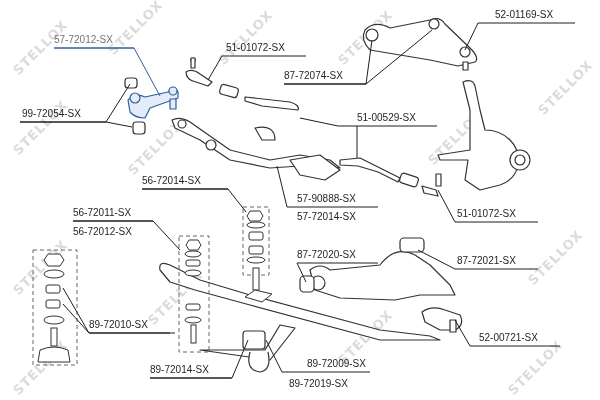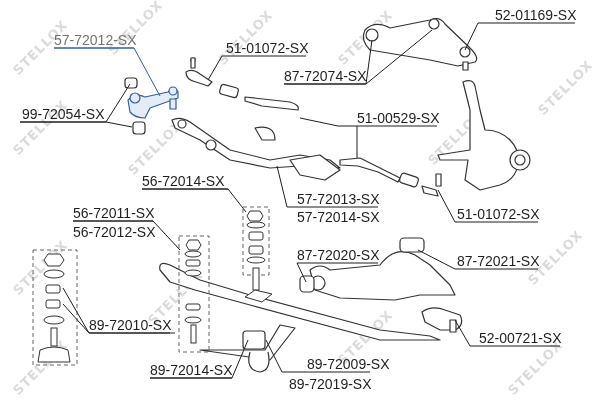--- a/index.html
+++ b/index.html
@@ -1,21 +1,21 @@
 <!DOCTYPE html>
 <html><head>
 <meta charset="utf-8">
 <style>
   html, body { margin: 0; padding: 0; background: #ffffff; }
   #stage { position: relative; width: 600px; height: 400px; overflow: hidden; background: #fff;
            font-family: "Liberation Sans", sans-serif; }
   svg.art { position: absolute; left: 0; top: 0; }
   .wm { position: absolute; color: #d8d8d8; font-weight: bold; font-size: 13px; letter-spacing: 1px;
         transform: rotate(-45deg); white-space: nowrap; font-family: "DejaVu Sans", sans-serif; opacity: 0.9; }
-  .lbl { position: absolute; font-size: 14px; color: #1f1f1f; white-space: nowrap; line-height: 14px; }
+  .lbl { position: absolute; font-size: 10px; color: #1f1f1f; white-space: nowrap; line-height: 14px; }
   .lbl.hl { color: #737373; }
 </style>
 </head>
 <body>
 
 <div id="stage">
 
   <div class="wm" style="left:5px;top:40px;">STELLOX</div>
   <div class="wm" style="left:100px;top:20px;">STELLOX</div>
   <div class="wm" style="left:210px;top:30px;">STELLOX</div>
@@ -162,21 +162,21 @@
     </g>
   </svg>
 
   <div class="lbl hl" style="left:54px;top:33px;">57-72012-SX</div>
   <div class="lbl" style="left:226px;top:41px;">51-01072-SX</div>
   <div class="lbl" style="left:495px;top:8px;">52-01169-SX</div>
   <div class="lbl" style="left:284px;top:69px;">87-72074-SX</div>
   <div class="lbl" style="left:22px;top:107px;">99-72054-SX</div>
   <div class="lbl" style="left:357px;top:111px;">51-00529-SX</div>
   <div class="lbl" style="left:142px;top:174px;">56-72014-SX</div>
-  <div class="lbl" style="left:297px;top:192px;">57-72013-SX</div>
+  <div class="lbl" style="left:297px;top:192px;">57-90888-SX</div>
   <div class="lbl" style="left:297px;top:210px;">57-72014-SX</div>
   <div class="lbl" style="left:457px;top:207px;">51-01072-SX</div>
   <div class="lbl" style="left:73px;top:206px;">56-72011-SX</div>
   <div class="lbl" style="left:73px;top:225px;">56-72012-SX</div>
   <div class="lbl" style="left:297px;top:248px;text-align:right;">87-72020-SX</div>
   <div class="lbl" style="left:457px;top:254px;">87-72021-SX</div>
   <div class="lbl" style="left:89px;top:318px;">89-72010-SX</div>
   <div class="lbl" style="left:479px;top:331px;">52-00721-SX</div>
   <div class="lbl" style="left:289px;top:357px;margin-left:18px;">89-72009-SX</div>
   <div class="lbl" style="left:150px;top:363px;">89-72014-SX</div>

